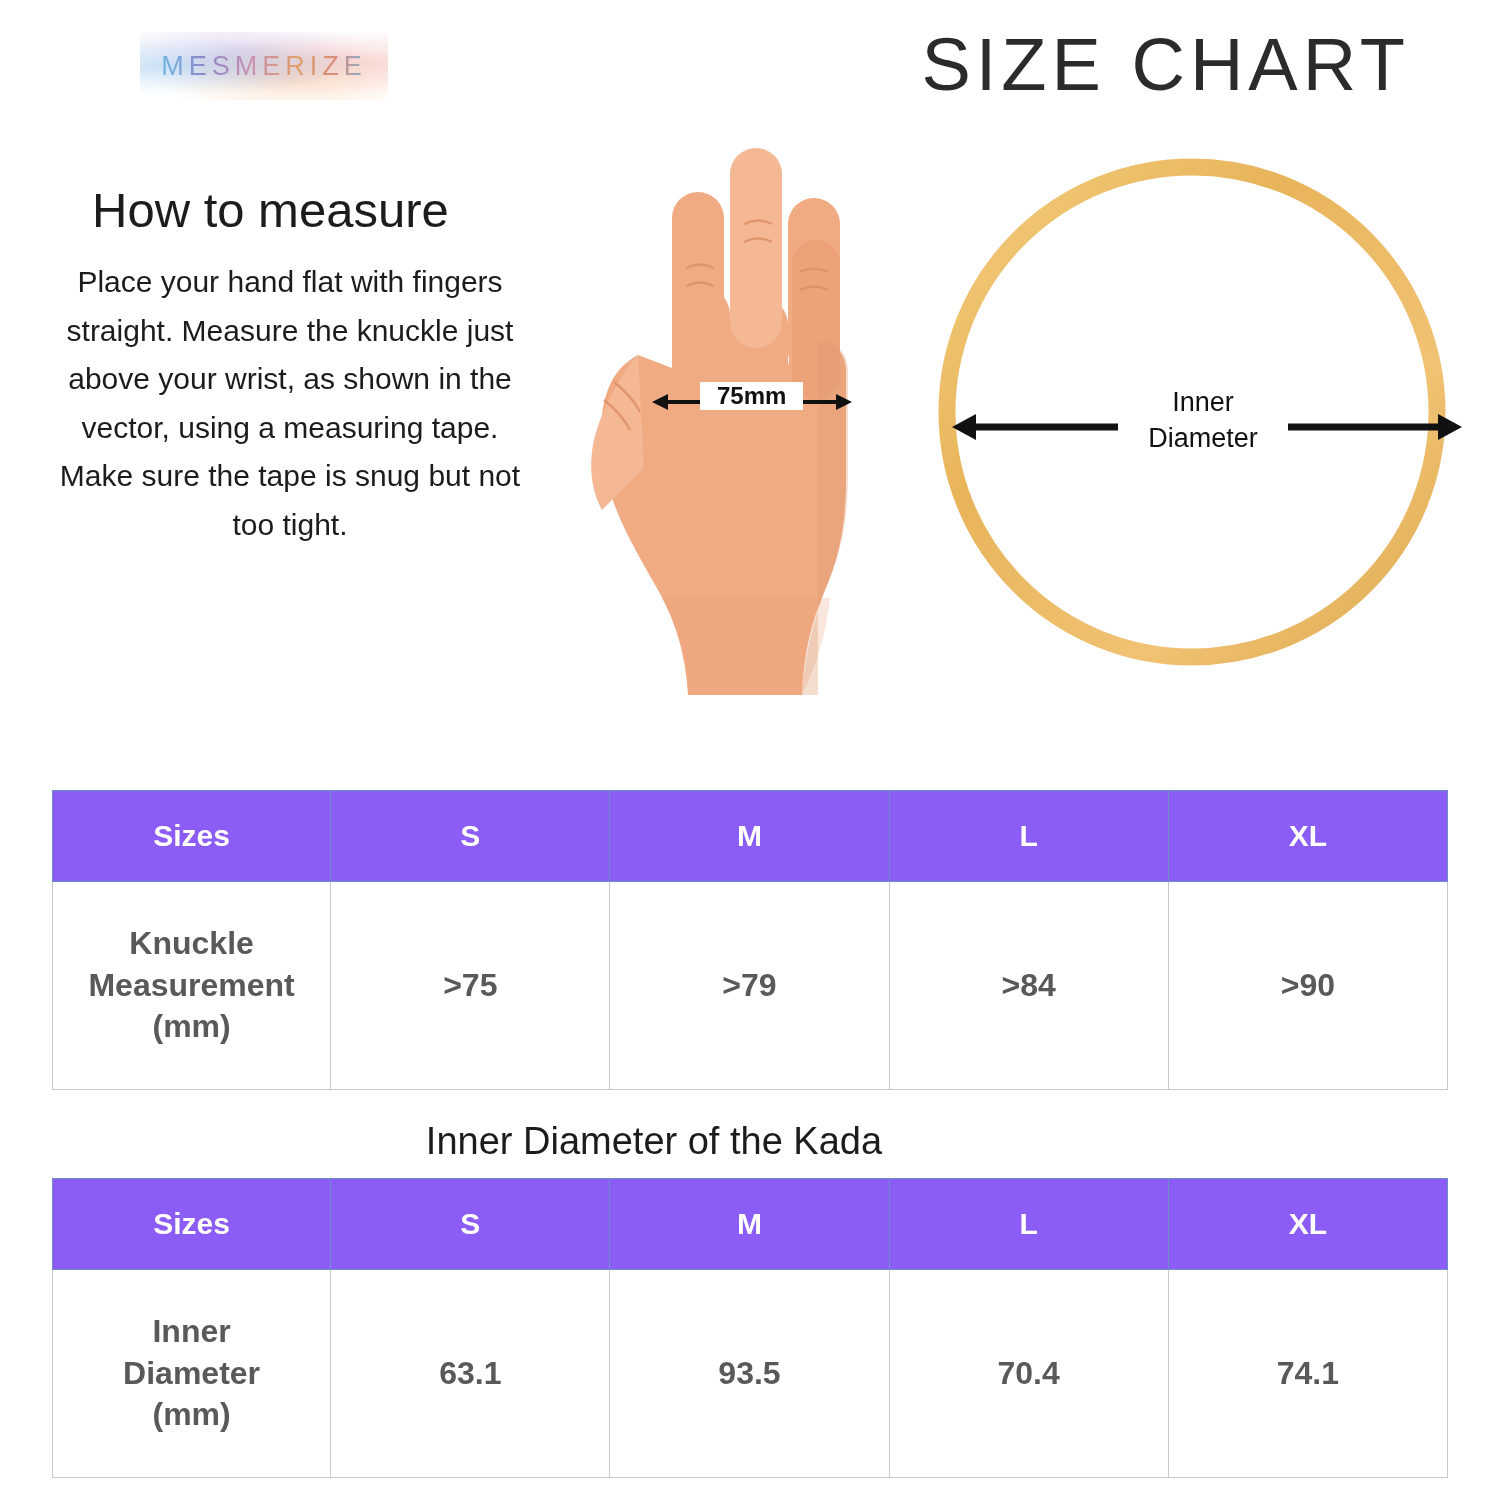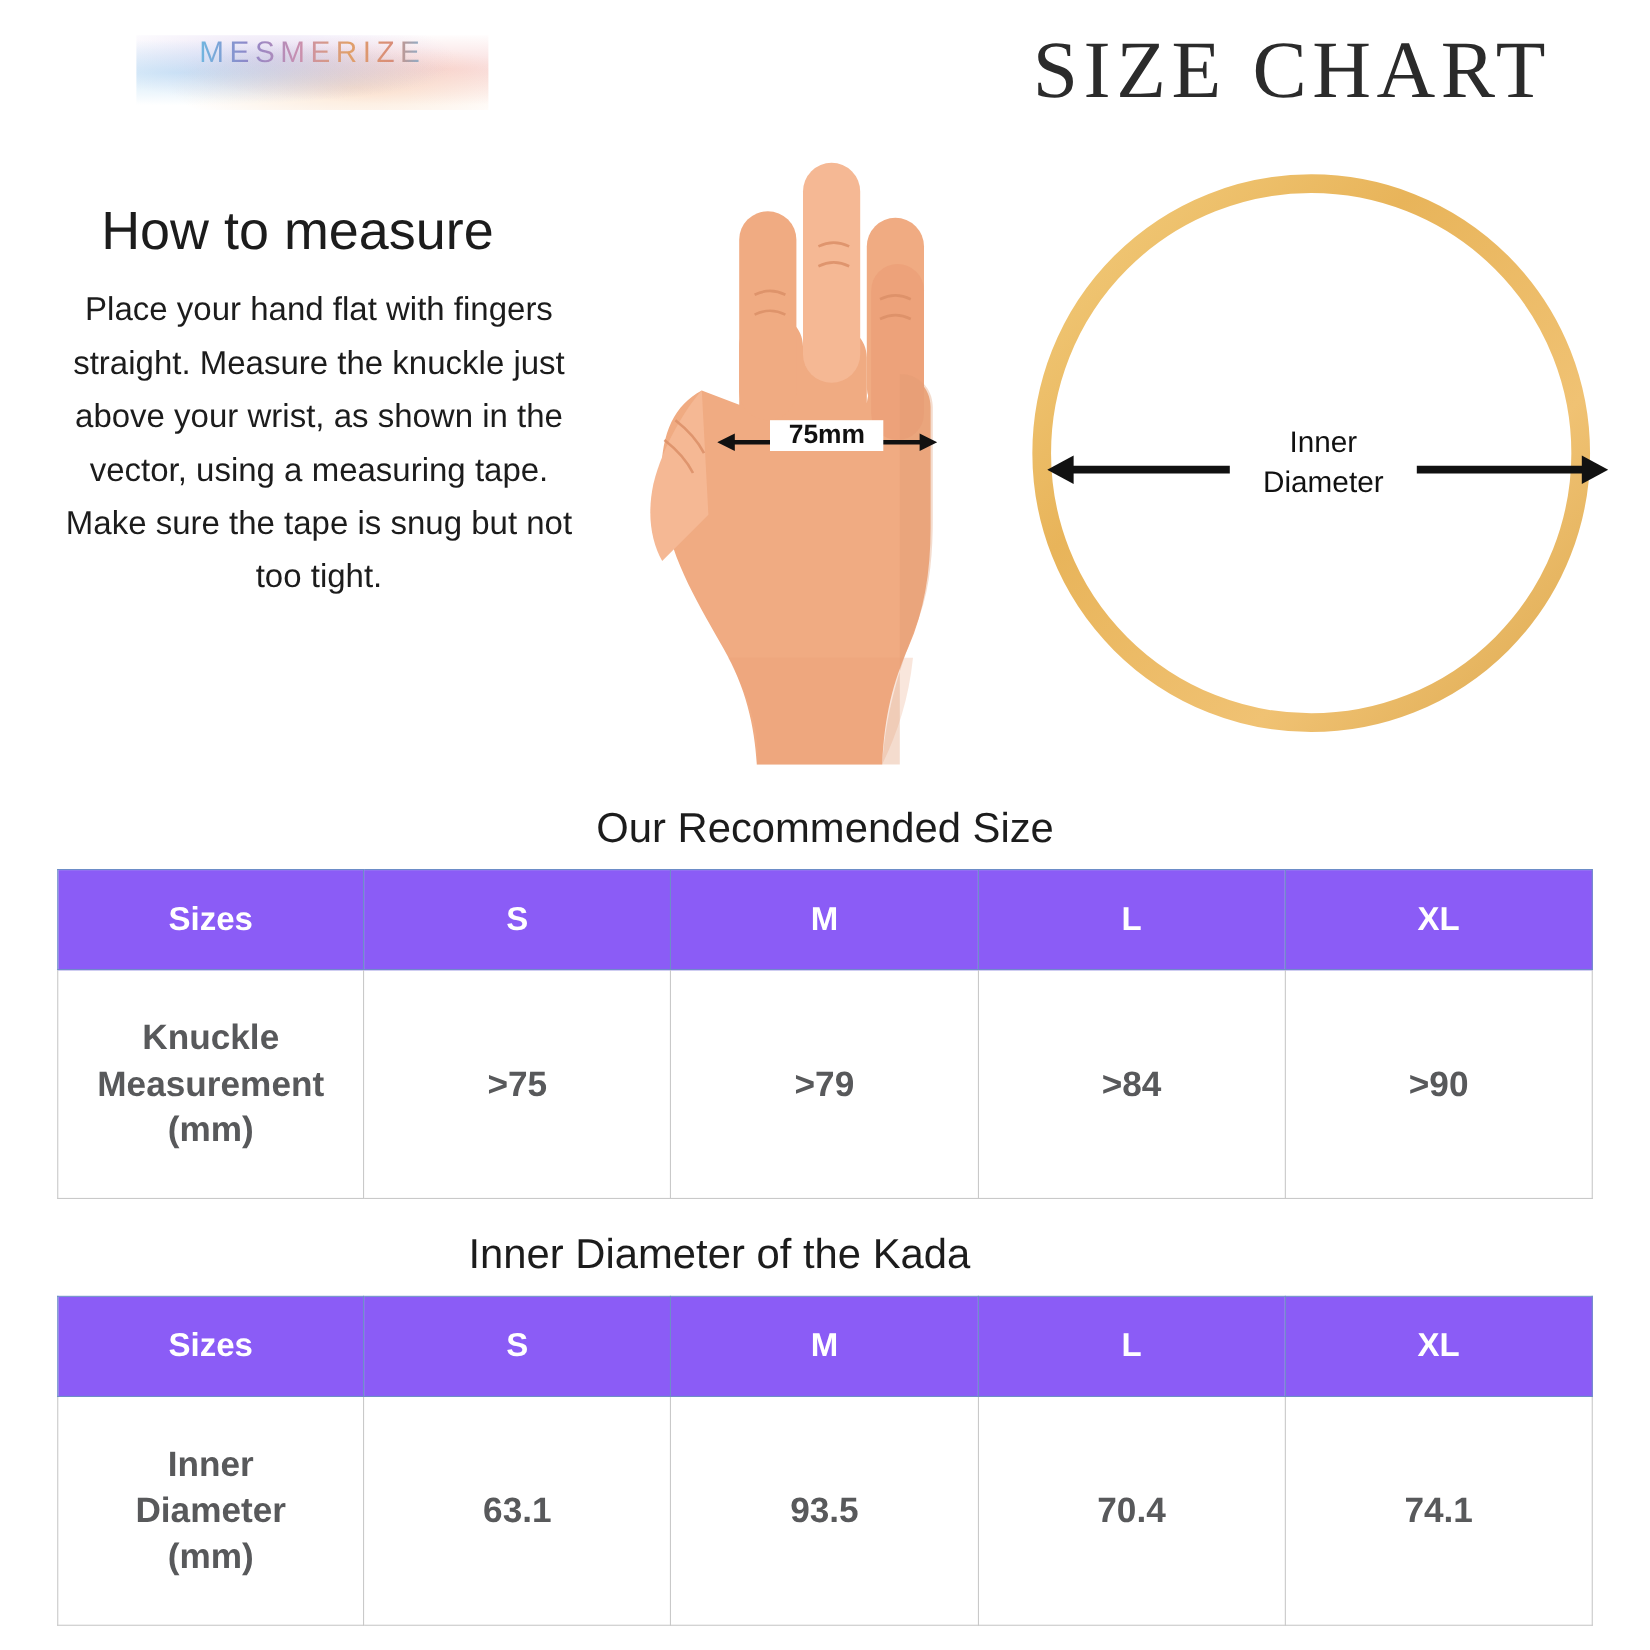--- a/index.html
+++ b/index.html
@@ -18,26 +18,26 @@
   .page {
     position: relative;
     width: 1500px;
     height: 1500px;
     box-sizing: border-box;
   }
 
   
   .logo-wrap {
     position: absolute;
-    left: 124px;
+    left: 140px;
     top: 32px;
-    width: 320px;
+    width: 248px;
     height: 68px;
     display: flex;
-    align-items: flex-start;
+    align-items: center;
     justify-content: center;
     background:
       radial-gradient(ellipse at 12% 50%, rgba(120,190,235,0.35), rgba(255,255,255,0) 62%),
       radial-gradient(ellipse at 38% 30%, rgba(180,150,220,0.30), rgba(255,255,255,0) 60%),
       radial-gradient(ellipse at 62% 70%, rgba(245,180,120,0.32), rgba(255,255,255,0) 60%),
       radial-gradient(ellipse at 88% 45%, rgba(235,140,140,0.32), rgba(255,255,255,0) 62%),
       #ffffff;
   }
   .logo-text {
     font-size: 27px;
@@ -50,21 +50,21 @@
     font-family: "Liberation Sans", sans-serif;
   }
   .size-chart-title {
     position: absolute;
     right: 90px;
     top: 22px;
     font-size: 74px;
     font-weight: 300;
     letter-spacing: 5px;
     color: #2b2b2b;
-    font-family: Liberation Serif, serif;
+    font-family: Liberation Sans, sans-serif;
   }
 
   
   .how-title {
     position: absolute;
     left: 92px;
     top: 182px;
     font-size: 49px;
     font-weight: 500;
     color: #1c1c1c;
@@ -234,21 +234,20 @@
       <line x1="16" y1="17" x2="494" y2="17" stroke="#111" stroke-width="7"></line>
       <polygon points="0,17 24,4 24,30" fill="#111"></polygon>
       <polygon points="510,17 486,4 486,30" fill="#111"></polygon>
     </svg>
   </div>
   <div class="inner-dia-label">
     <div>Inner</div>
     <div>Diameter</div>
   </div>
 
-  <div class="table-title t1-title">Our Recommended Size</div>
 
   <table class="size-table" id="table-knuckle">
     <colgroup>
       <col class="col-first">
         <col class="col-rest">
         <col class="col-rest">
         <col class="col-rest">
         <col class="col-rest">
     </colgroup>
     <thead>

